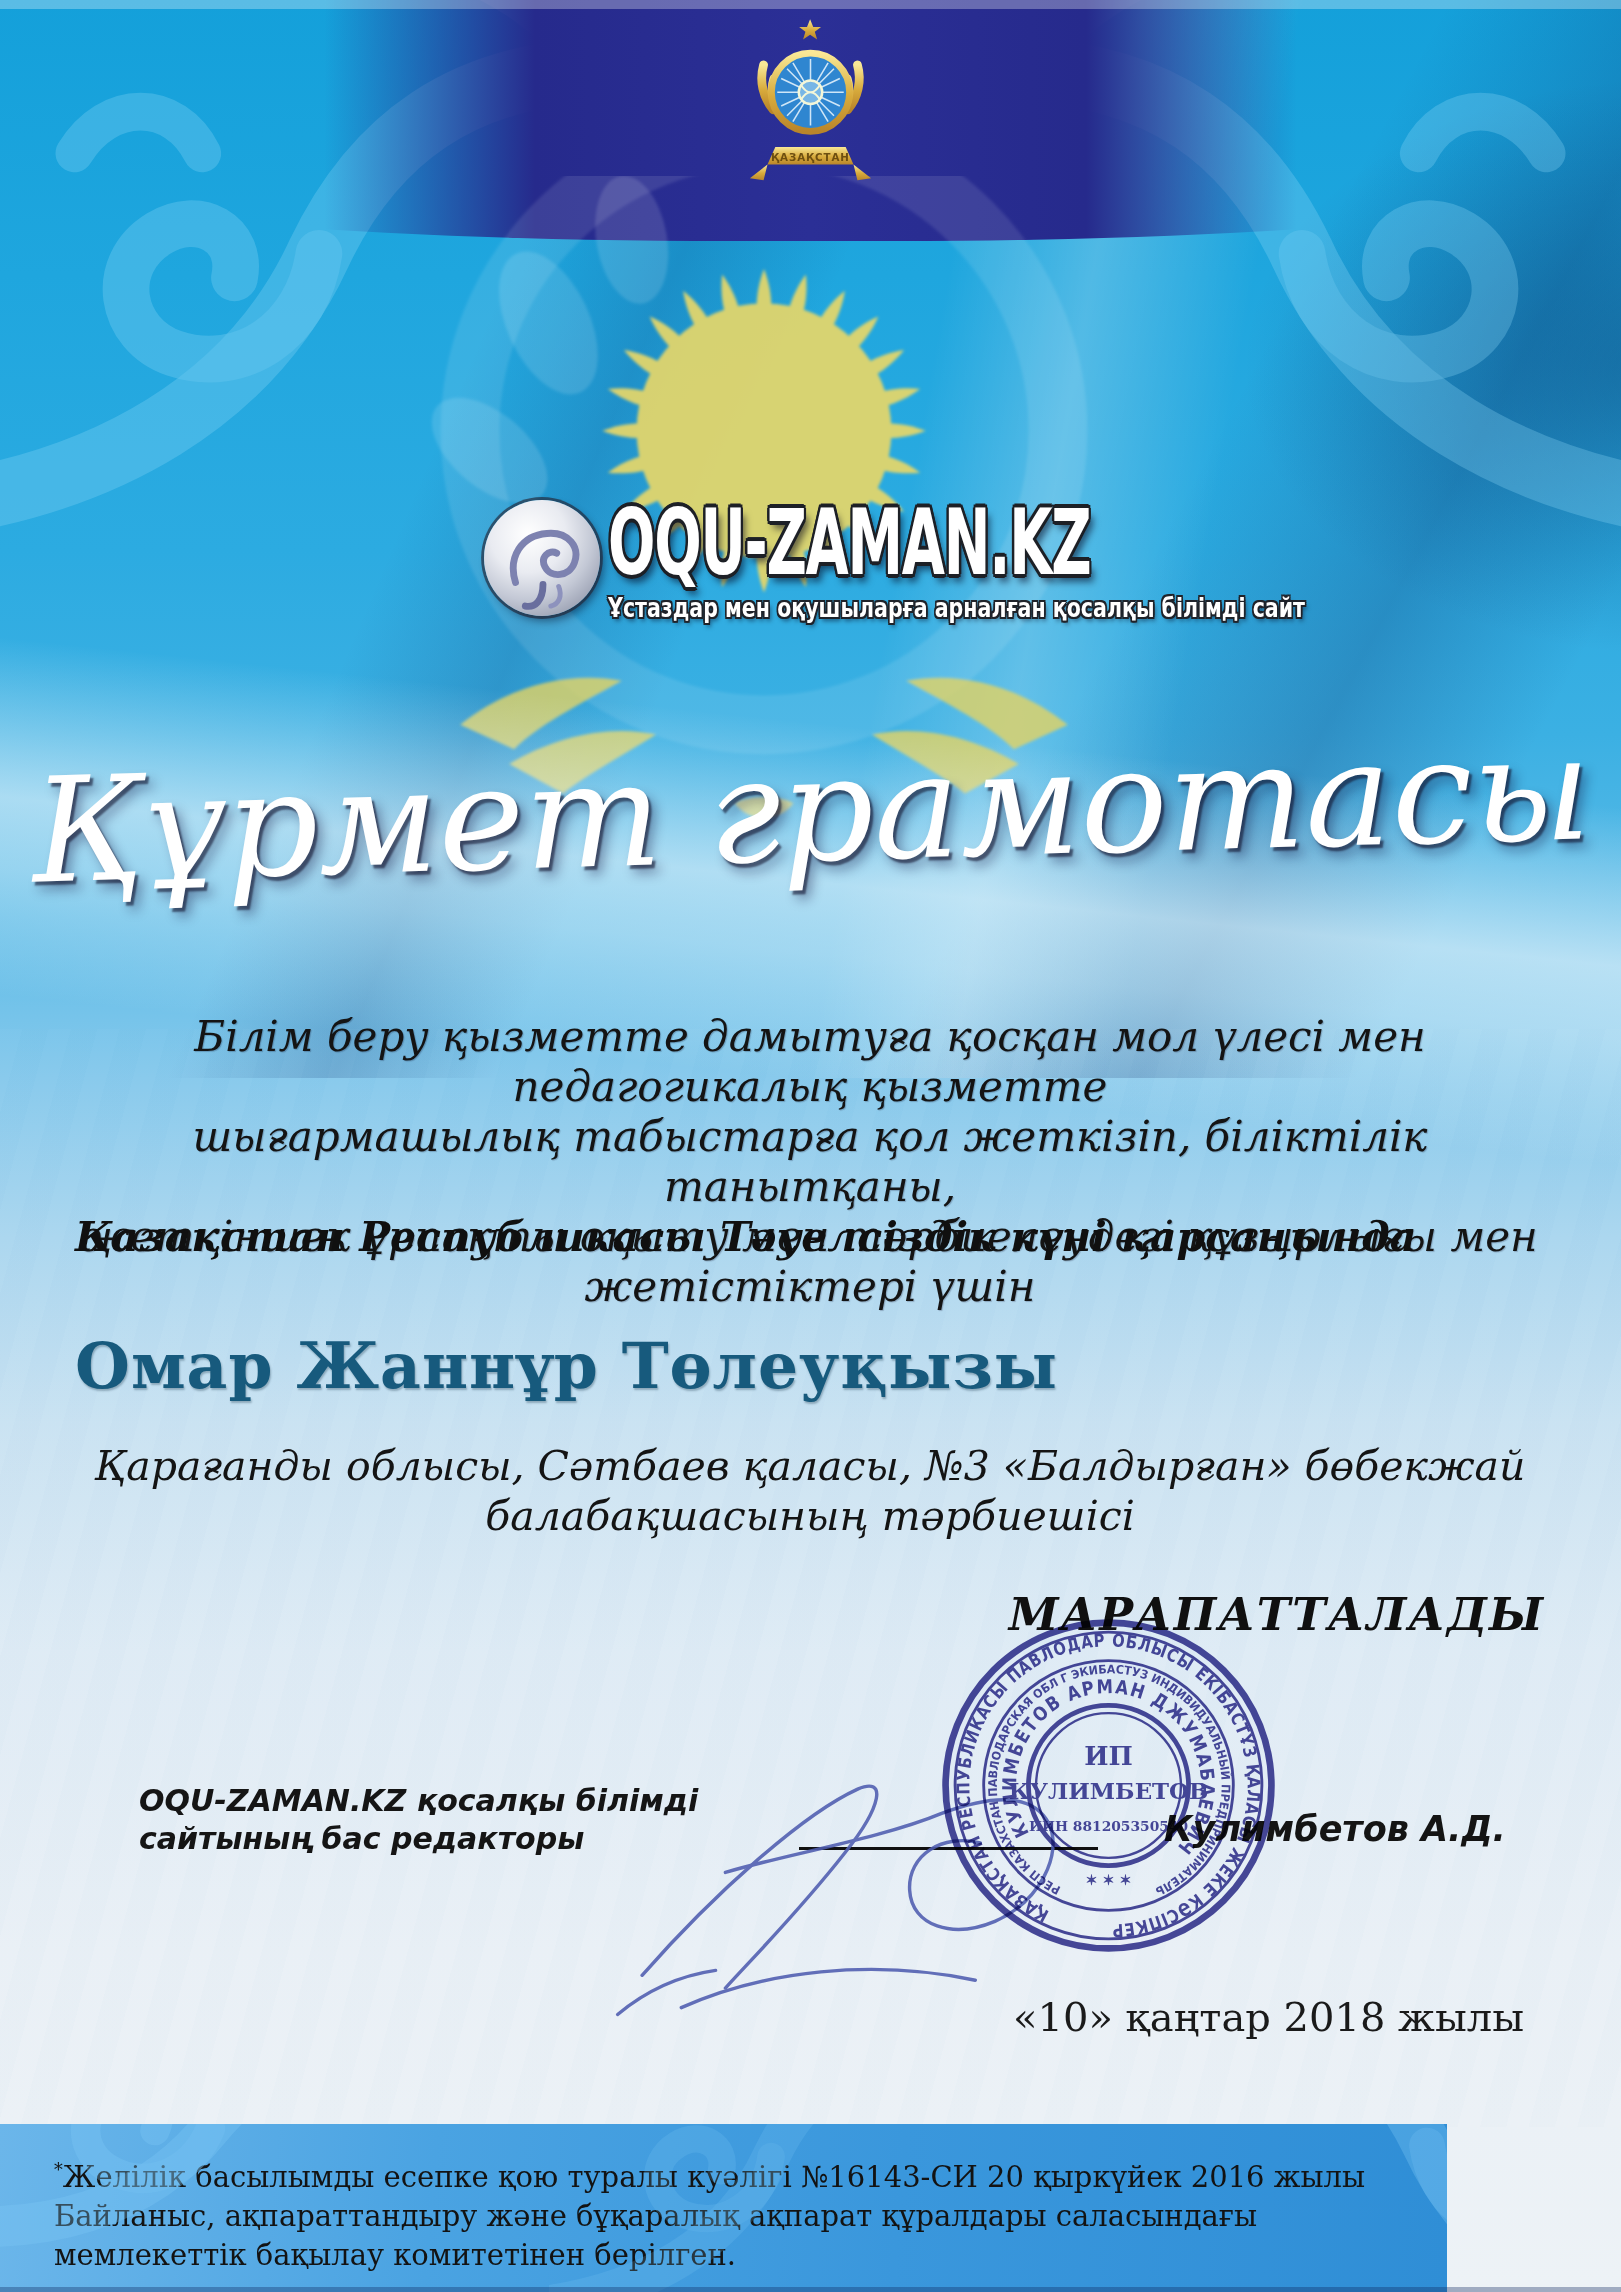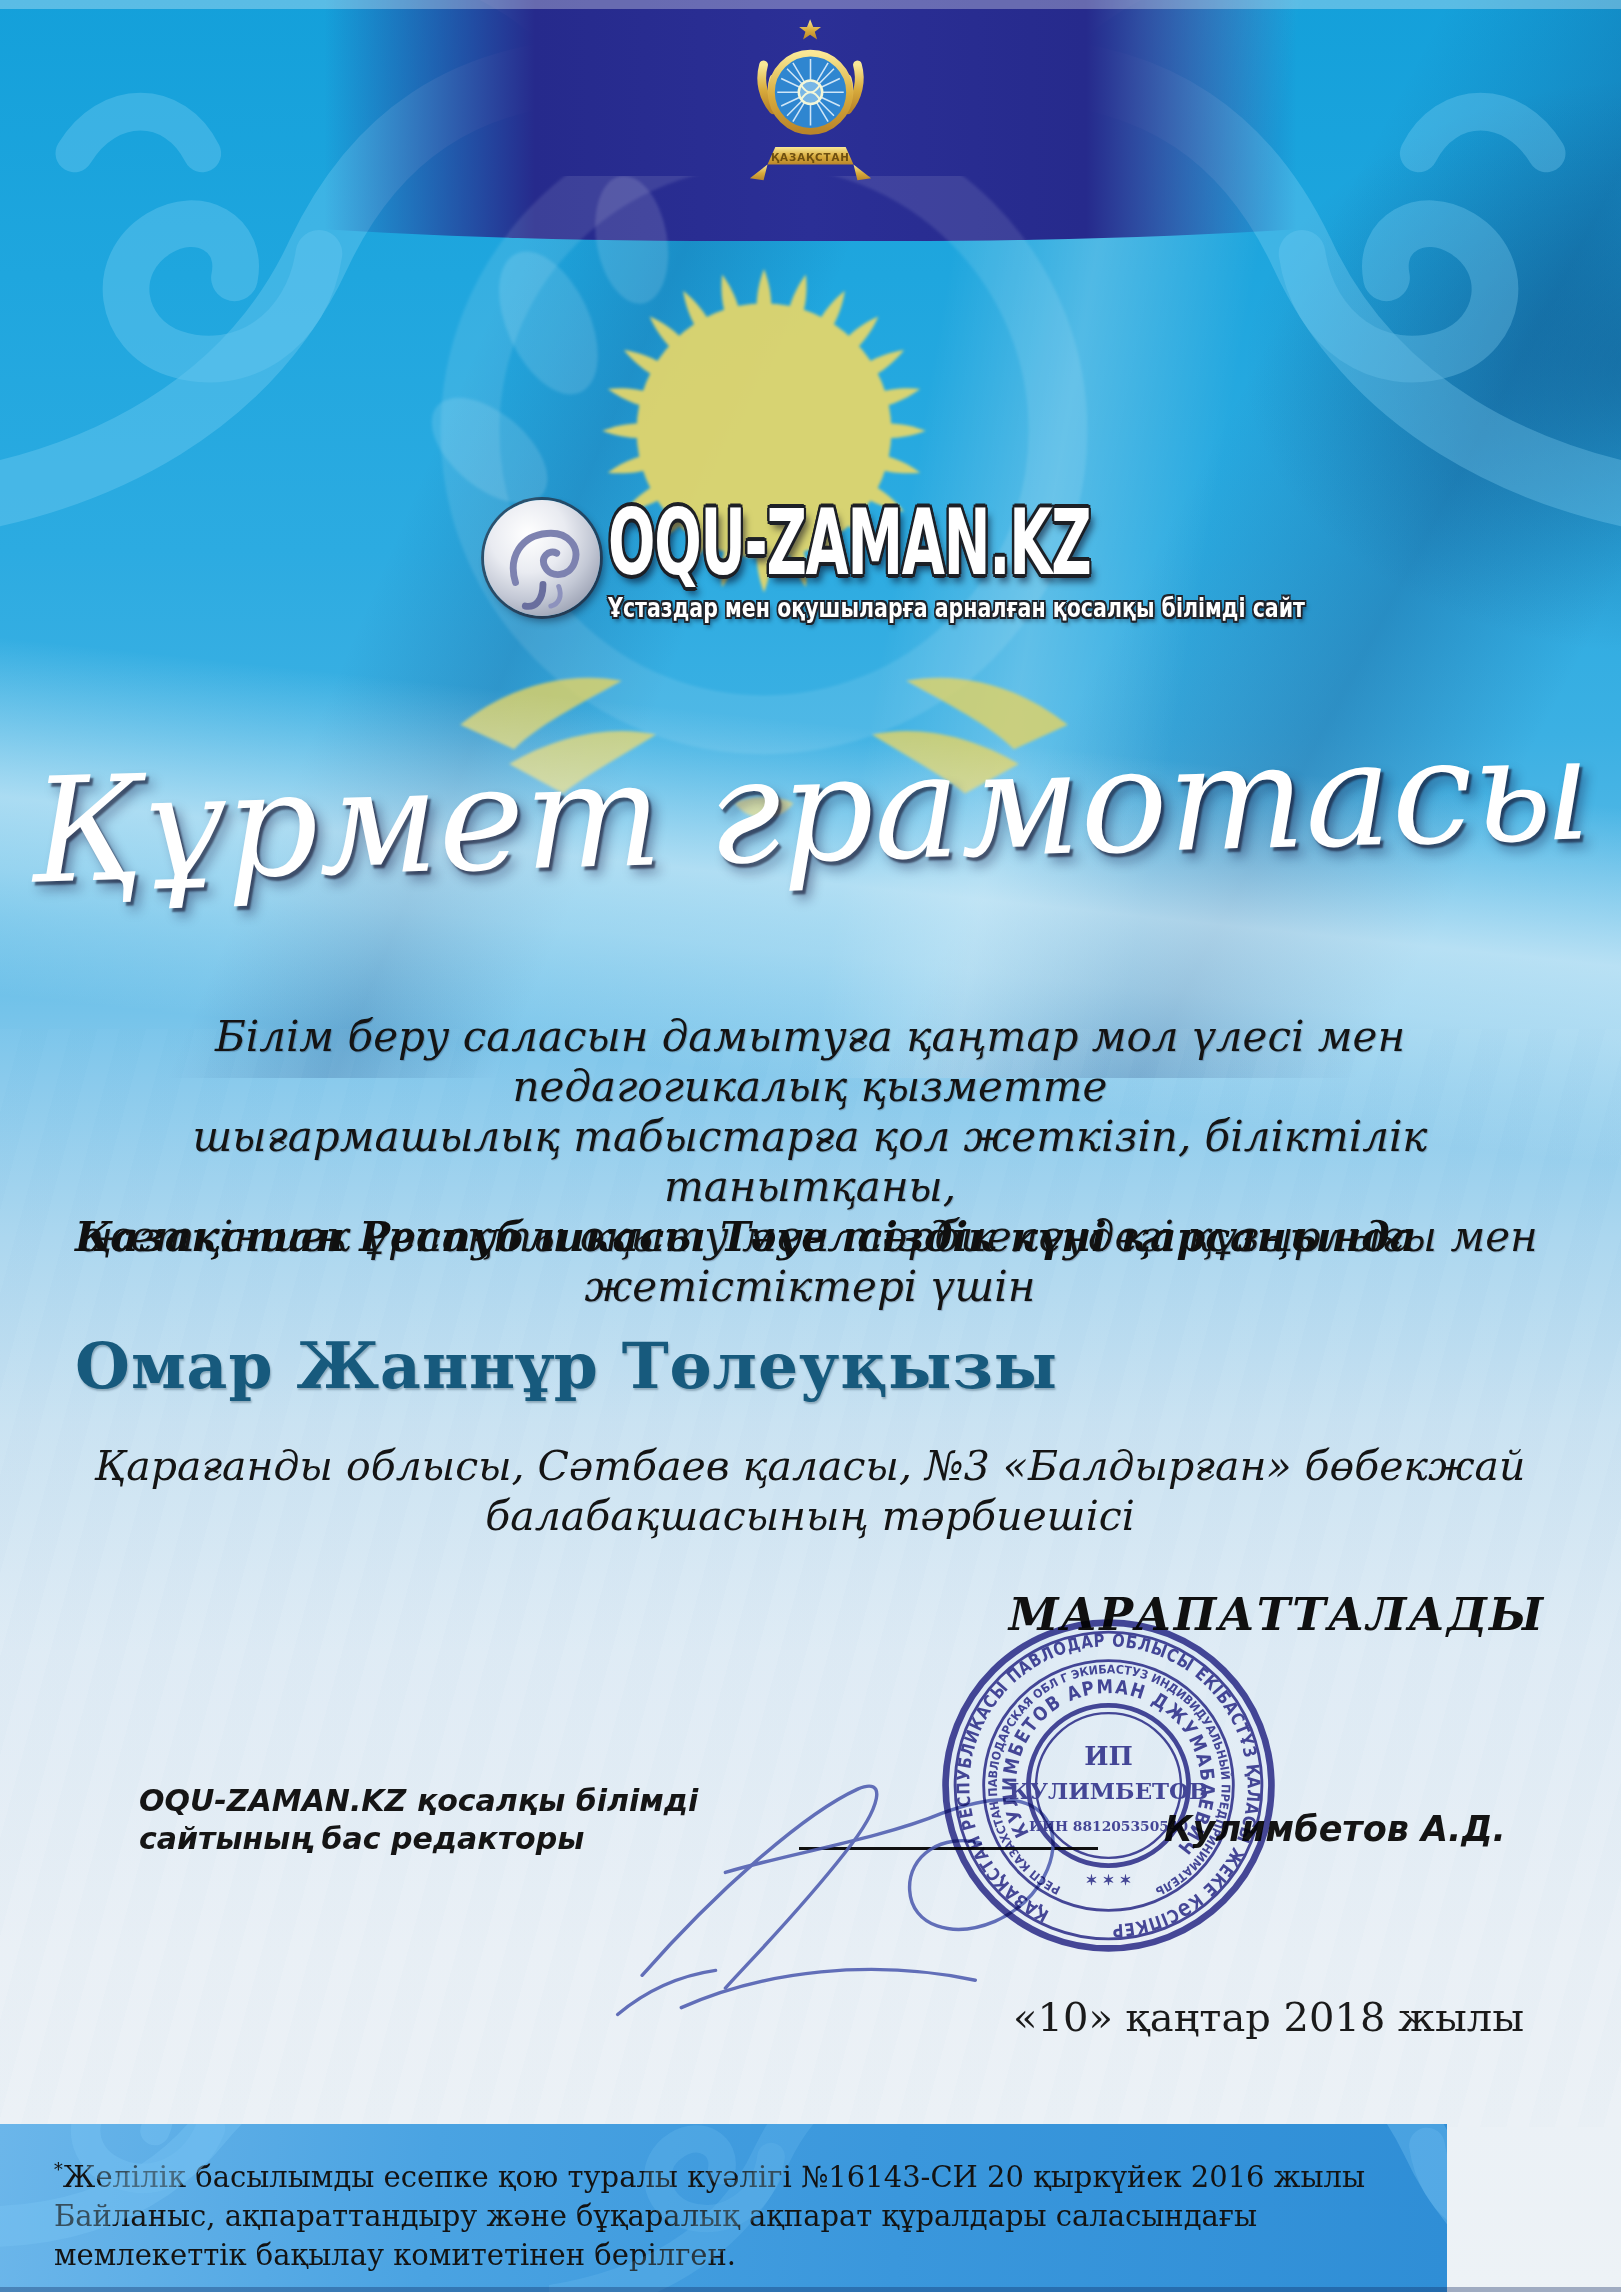--- a/index.html
+++ b/index.html
@@ -213,21 +213,21 @@
   <div class="layer logo-text">
     <div class="brand">OQU-ZAMAN.KZ</div>
     <div class="tagline">Ұстаздар мен оқушыларға арналған қосалқы білімді сайт</div>
   </div>
 
   
   <div class="layer title">Құрмет грамотасы</div>
 
   
   <div class="layer bodytext">
-    <div>Білім беру саласын дамытуға қаңтар мол үлесі мен педагогикалық қызметте</div>
+    <div>Білім беру қызметте дамытуға қосқан мол үлесі мен педагогикалық қызметте</div>
     <div>шығармашылық табыстарға қол жеткізіп, біліктілік танытқаны,</div>
     <div>жеткіншек ұрпақты оқыту мен тәрбиелеудегі құзырлығы мен жетістіктері үшін</div>
   </div>
 
   <div class="layer occasion">Қазақстан Республикасы Тәуелсіздік күні қарсаңында</div>
 
   <div class="layer recipient">Омар Жаннұр Төлеуқызы</div>
 
   <div class="layer recdesc">
     <div>Қарағанды облысы, Сәтбаев қаласы, №3 «Балдырған» бөбекжай</div>

